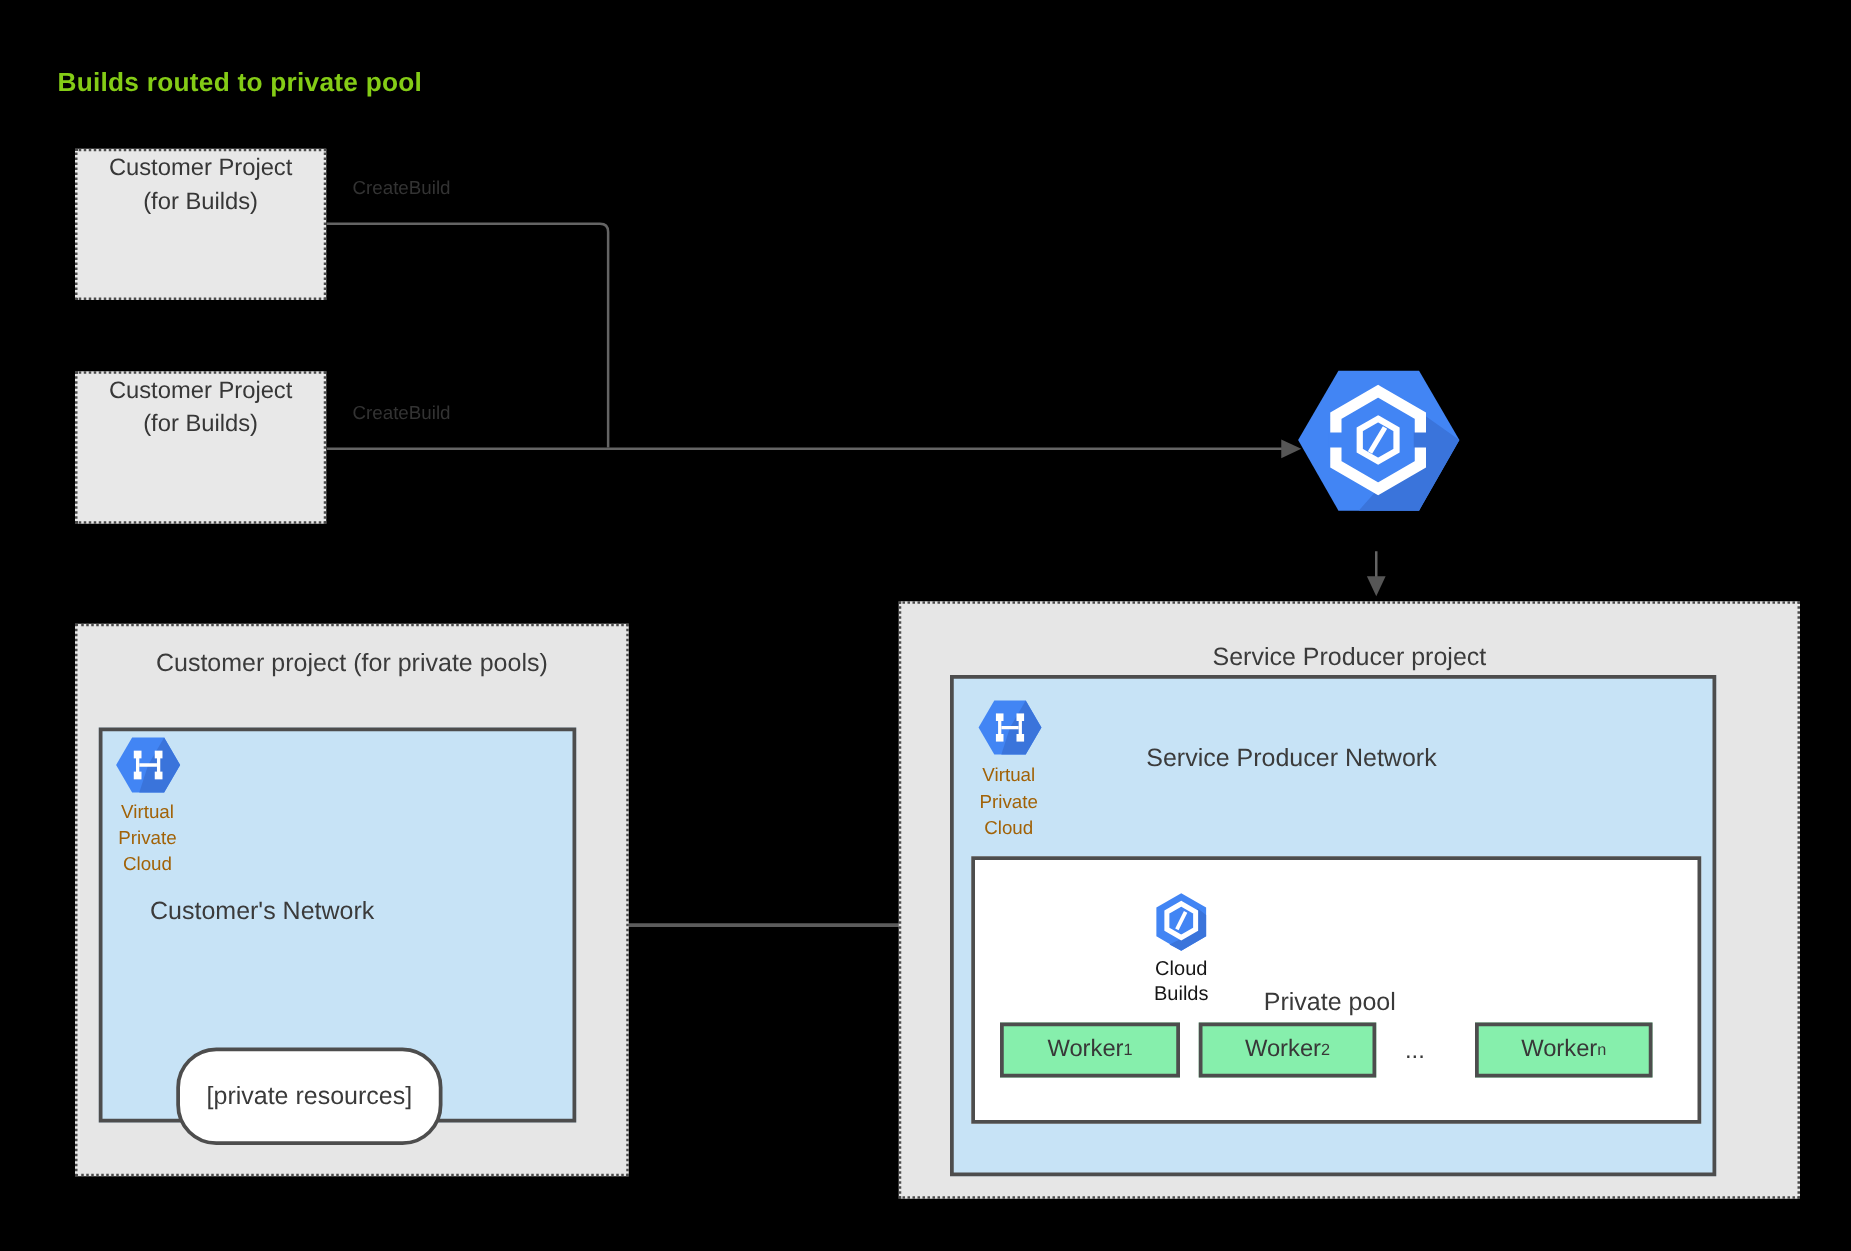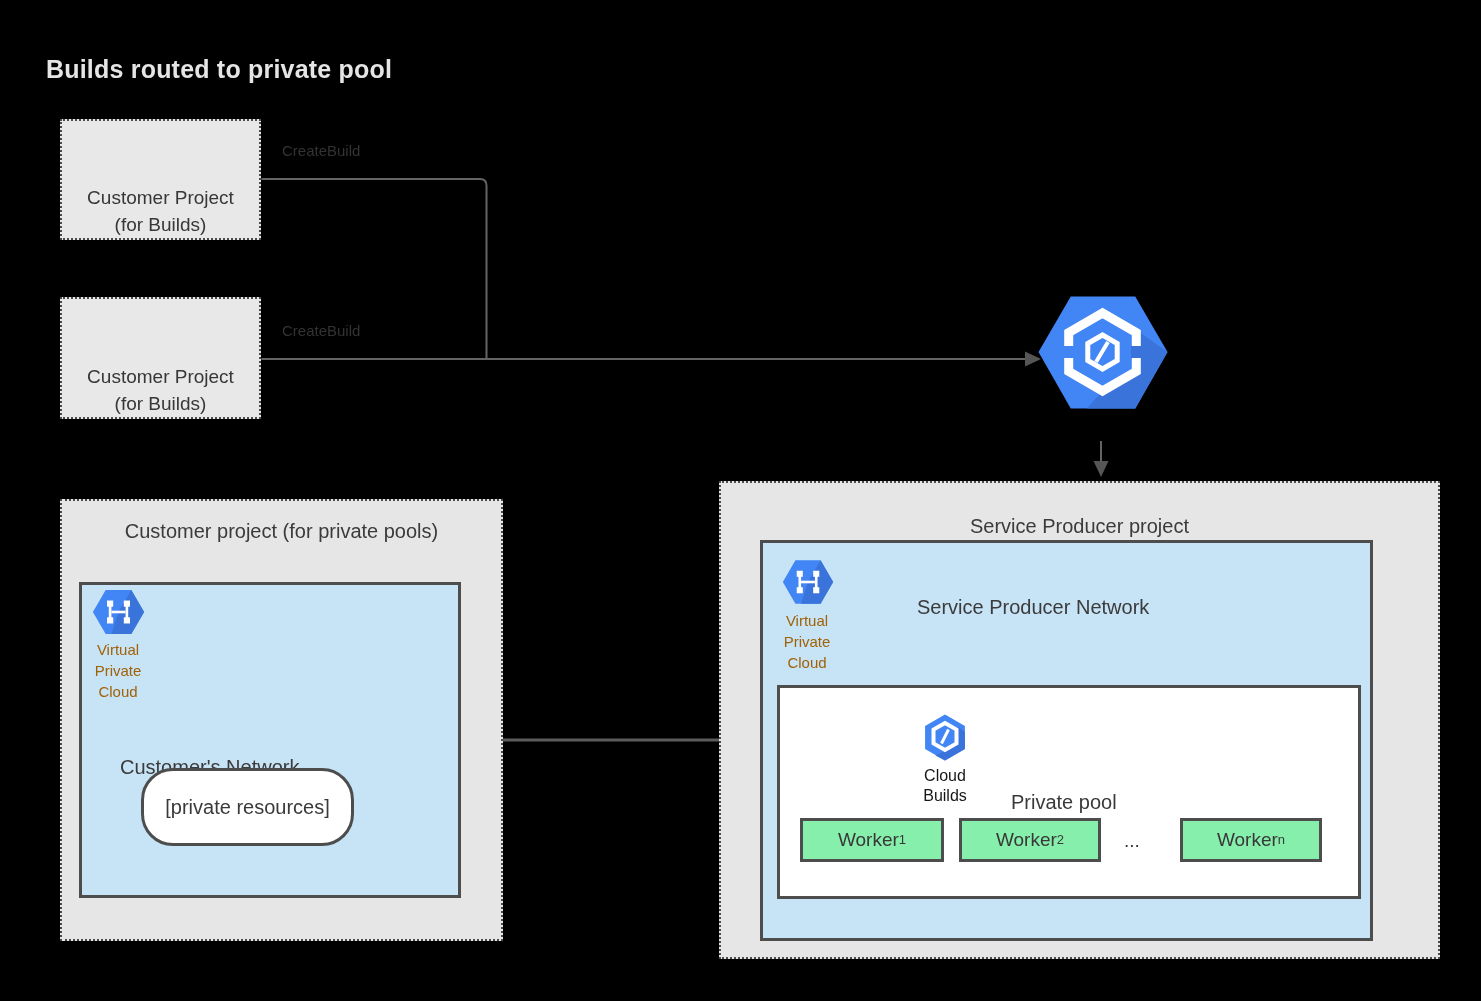--- a/index.html
+++ b/index.html
@@ -1,24 +1,24 @@
 <!DOCTYPE html>
 <html><head>
 <meta charset="utf-8">
 <style>
   html,body{margin:0;padding:0;background:#000;}
   #canvas{
     position:relative;width:1481px;height:1001px;background:#000;overflow:hidden;
     font-family:"Liberation Sans", sans-serif;color:#3a3a3a;
   }
   .abs{position:absolute;}
-  .diagram-title{font-size:25px;font-weight:bold;color:#e5e5e5;letter-spacing:.2px;}
+  .diagram-title{font-size:21px;font-weight:bold;color:#84cc16;letter-spacing:.2px;}
   .project-box{
     background:#e8e8e8;border:2px dotted #4b4b4b;box-sizing:border-box;
-    display:flex;align-items:flex-end;justify-content:center;text-align:center;
+    display:flex;align-items:flex-start;justify-content:center;text-align:center;
   }
   .project-box .lbl{font-size:19px;line-height:27px;color:#373737;}
   .edge-label{font-size:15px;color:#333;}
   .big-project{
     background:#e6e6e6;border:2px dotted #4b4b4b;box-sizing:border-box;
   }
   .big-project .proj-title{
     position:absolute;left:0;right:0;text-align:center;font-size:20px;color:#3b3b3b;
   }
   .network-box{
@@ -103,23 +103,23 @@
     <line x1="20.5" y1="19" x2="20.5" y2="33" stroke="#fff" stroke-width="3"></line>
     <line x1="39.5" y1="19" x2="39.5" y2="33" stroke="#fff" stroke-width="3"></line>
     <line x1="22" y1="26" x2="38" y2="26" stroke="#fff" stroke-width="3"></line>
   </svg>
   <div class="abs icon-caption" style="left:68px;top:639px;width:100px;">
     <div>Virtual</div>
     <div>Private</div>
     <div>Cloud</div>
   </div>
 
-  <div class="abs network-label" style="left:120px;top:718px;width:300px;margin-top:38px;">Customer's Network</div>
+  <div class="abs network-label" style="left:120px;top:718px;width:300px;">Customer's Network</div>
 
-  <div class="abs white-box" style="left:141px;top:768px;width:213px;height:78px;border-radius:32px;">
+  <div class="abs white-box" style="left:141px;top:838px;width:213px;height:78px;border-radius:32px;">
     <span class="lbl">[private resources]</span>
   </div>
 
   <div class="abs big-project" style="left:719px;top:481px;width:721px;height:478px;">
     <div class="proj-title" style="top:20px;margin-top:12px;">Service Producer project</div>
   </div>
 
   <div class="abs network-box" style="left:760px;top:540px;width:613px;height:401px;"></div>
 
   <svg class="abs" style="left:782px;top:558px;" width="52" height="48" viewBox="0 0 60 52">

